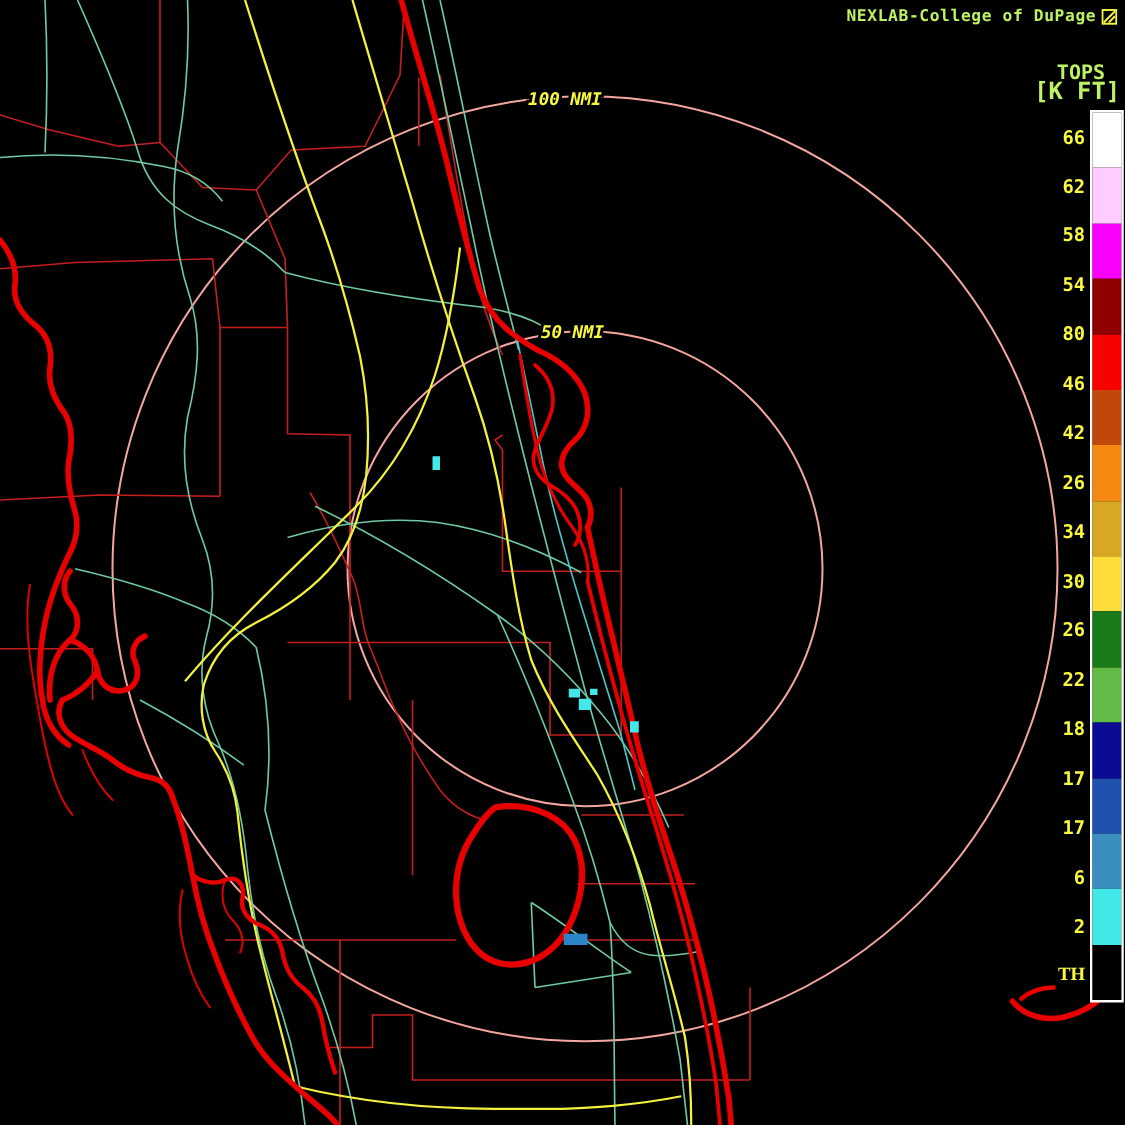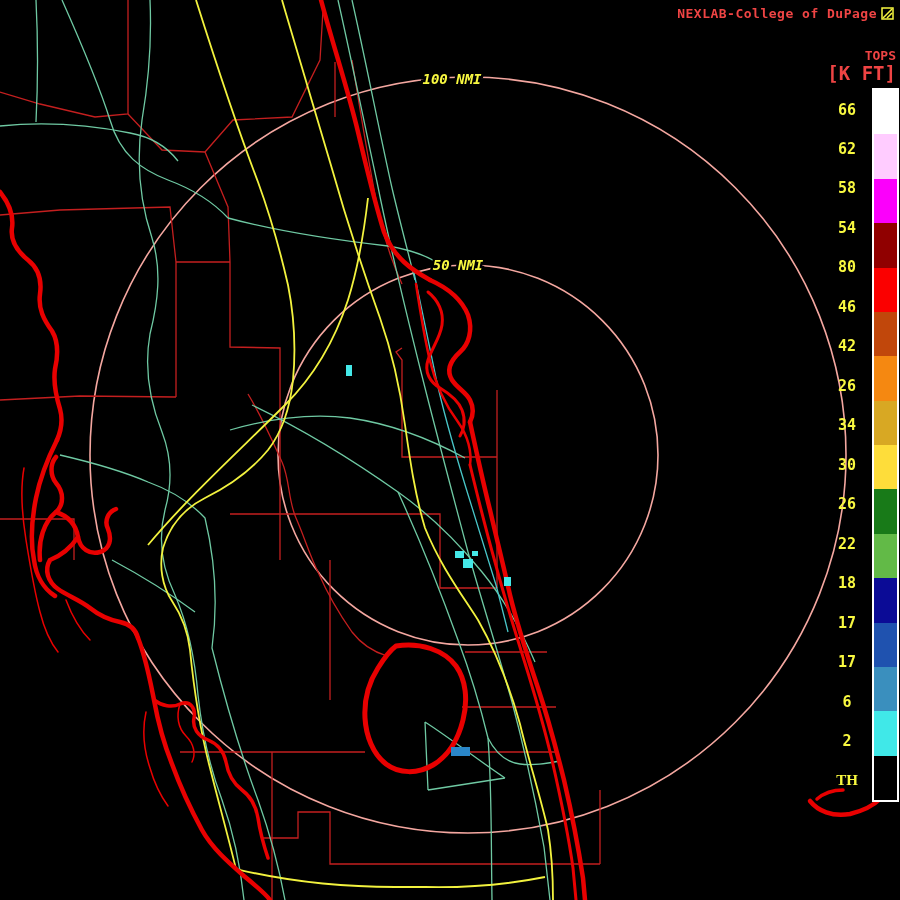--- a/index.html
+++ b/index.html
@@ -1,27 +1,27 @@
 <!DOCTYPE html>
 <html><head>
 <meta charset="utf-8">
 <style>
   html,body{margin:0;padding:0;background:#000;}
   #screen{position:relative;width:900px;height:900px;background:#000;overflow:hidden;
           font-family:"DejaVu Sans Mono","Liberation Mono",monospace;}
   #map{position:absolute;left:0;top:0;}
-  .yellowtxt{color:#ef4444;}
+  .yellowtxt{color:#bef264;}
   #attribution{position:absolute;top:6px;right:6px;font-size:13px;font-weight:bold;
                letter-spacing:0.5px;display:flex;align-items:center;gap:4px;}
-  #legend-title1{position:absolute;top:48px;right:4px;font-size:13px;font-weight:bold;}
+  #legend-title1{position:absolute;top:48px;right:16px;font-size:16px;font-weight:bold;}
   #legend-title2{position:absolute;top:62px;right:4px;font-size:19px;font-weight:bold;}
   #colorbar{position:absolute;left:872px;top:88px;width:23px;height:710px;
             border:2px solid #fff;display:flex;flex-direction:column;}
   .band{flex:1 1 0;}
-  .legend-label{position:absolute;width:42px;right:32px;text-align:center;
+  .legend-label{position:absolute;width:42px;right:32px;text-align:right;
                 font-size:15px;font-weight:bold;color:#f8f840;line-height:19px;}
   #product-title{position:absolute;left:25px;width:875px;top:877px;text-align:center;
                  color:#fff;font-size:15px;font-weight:bold;letter-spacing:0.4px;}
   svg text.ringlbl{font-family:"DejaVu Sans Mono","Liberation Mono",monospace;
                    font-size:14px;font-weight:bold;font-style:italic;
                    paint-order:stroke;stroke:#000;stroke-width:5px;}
 </style>
 </head>
 <body>
 

